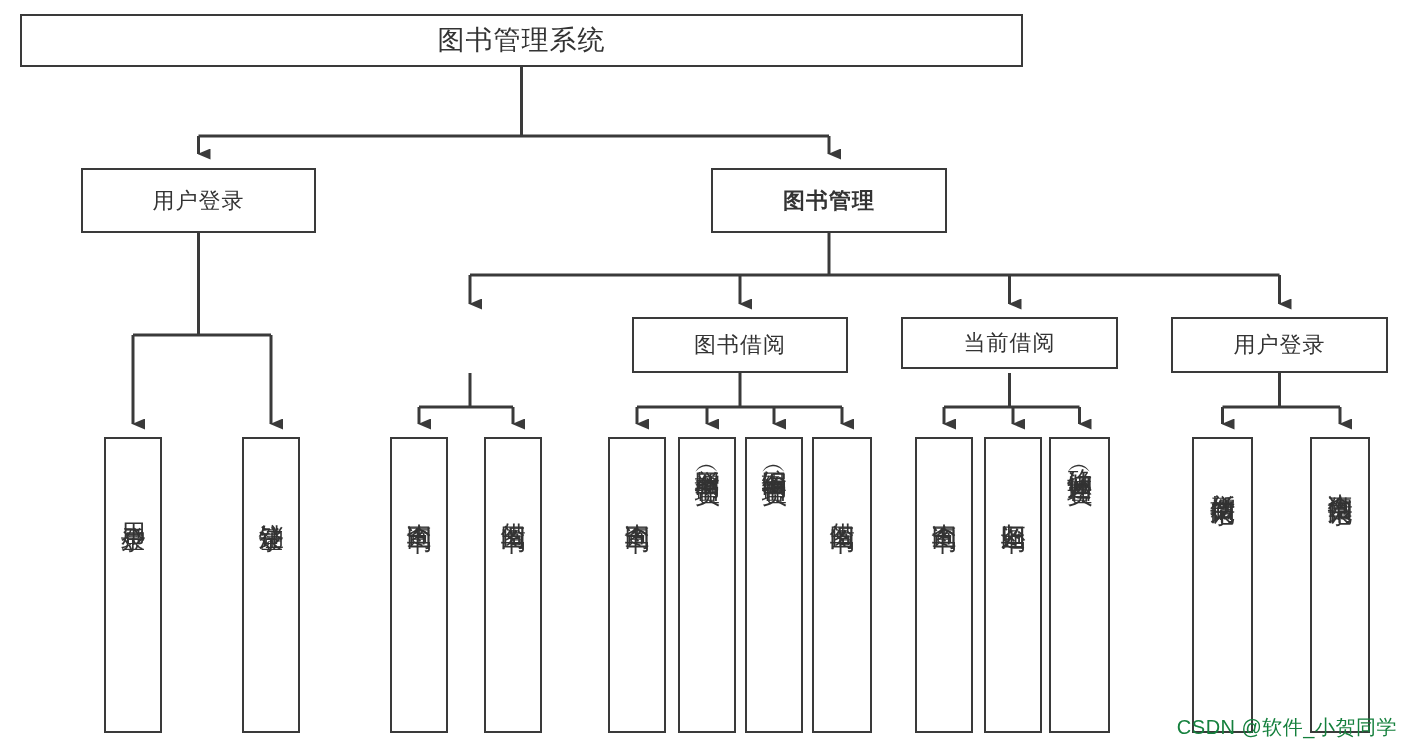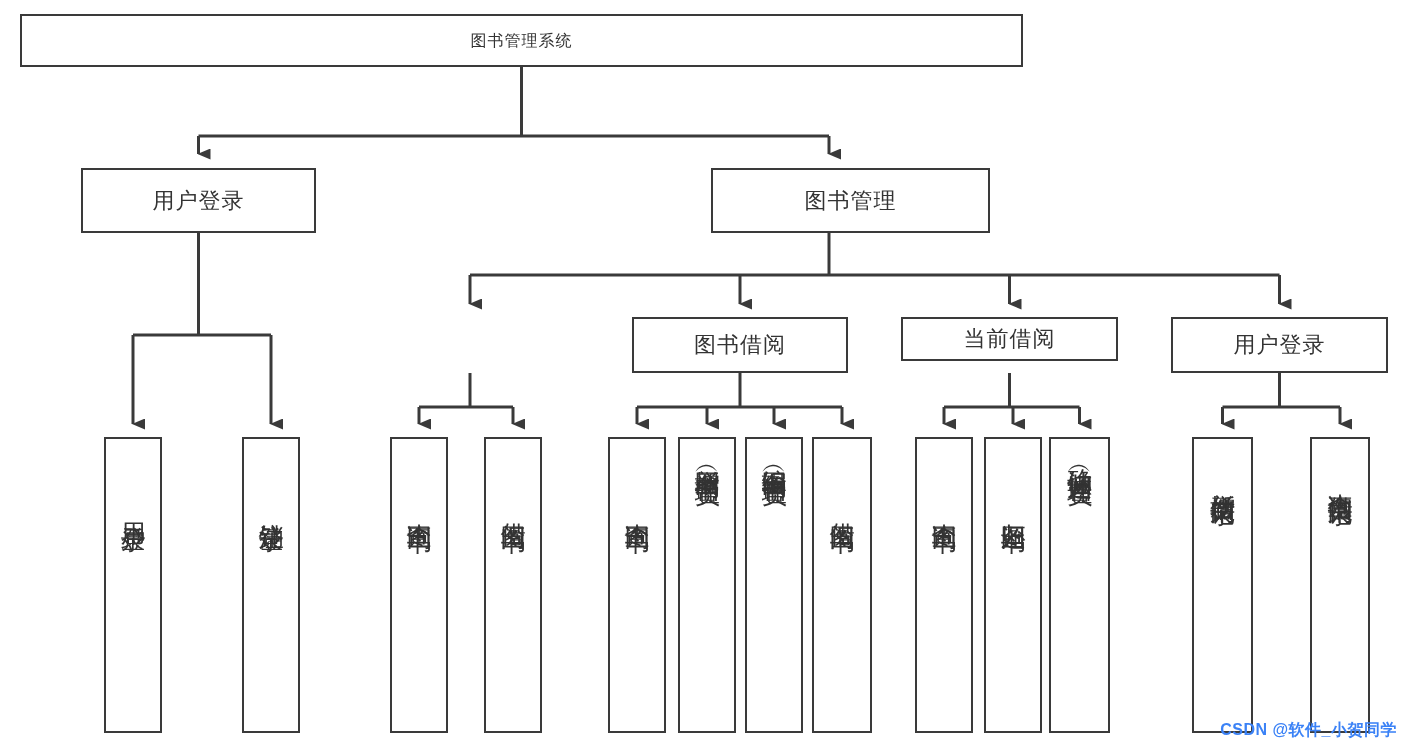--- a/index.html
+++ b/index.html
@@ -7,35 +7,35 @@
        font-family:"Liberation Sans","DejaVu Sans",sans-serif;}
   #canvas{position:relative;width:1405px;height:747px;background:#fff;}
   svg.wires{position:absolute;left:0;top:0;width:1405px;height:747px;overflow:visible;}
 
   .node{position:absolute;box-sizing:border-box;background:#ffffff;
         border:2.5px solid #3a3a3a;display:flex;align-items:center;
         justify-content:center;z-index:2;}
   .node .lbl{color:#333333;white-space:nowrap;letter-spacing:1px;}
 
   .h-node .lbl{font-size:22px;line-height:1;}
-  .root .lbl{font-size:16px;}
+  .root .lbl{font-size:27px;}
 
   
   .leaf{align-items:flex-start;justify-content:center;padding-top:6px;}
   .leaf .lbl{
      writing-mode:vertical-rl; text-orientation:upright;
      font-size:25px; line-height:1.18; letter-spacing:2px;
      white-space:normal; text-align:left;
   }
   .leaf.short .lbl{ margin-top:58px; }
   .leaf.mid .lbl{ margin-top:28px; }
   .leaf.tall .lbl{ margin-top:4px; }
 
-  .watermark{position:absolute;right:8px;bottom:6px;color:#3b82f6;
-     font-size:16px;letter-spacing:.5px;z-index:5;white-space:nowrap;font-weight:bold;}
+  .watermark{position:absolute;right:8px;bottom:6px;color:#15803d;
+     font-size:20px;letter-spacing:.5px;z-index:5;white-space:nowrap;}
 </style>
 </head>
 <body>
 
 <div id="canvas">
 
   <svg class="wires" viewBox="0 0 1405 747">
     <defs>
       <marker id="ah" markerWidth="11" markerHeight="13" refX="5.5" refY="12" orient="auto" markerUnits="userSpaceOnUse">
         <polygon points="0,0 11,0 5.5,13" fill="#3a3a3a"></polygon>
@@ -86,30 +86,30 @@
   </svg>
 
   <div class="node h-node root" style="left:20px;top:14px;width:1003px;height:53px;">
     <span class="lbl">图书管理系统</span>
   </div>
 
   <div class="node h-node" style="left:81px;top:168px;width:235px;height:65px;">
     <span class="lbl">用户登录</span>
   </div>
 
-  <div class="node h-node" style="left:711px;top:168px;width:279px;height:65px;">
+  <div class="node h-node" style="left:711px;top:168px;width:236px;height:65px;font-weight:bold;">
     <span class="lbl">图书管理</span>
   </div>
 
 
   <div class="node h-node" style="left:632px;top:317px;width:216px;height:56px;">
     <span class="lbl">图书借阅</span>
   </div>
 
-  <div class="node h-node" style="left:901px;top:317px;width:217px;height:44px;text-align:center;">
+  <div class="node h-node" style="left:901px;top:317px;width:217px;height:52px;text-align:center;">
     <span class="lbl">当前借阅</span>
   </div>
 
   <div class="node h-node" style="left:1171px;top:317px;width:217px;height:56px;">
     <span class="lbl">用户登录</span>
   </div>
 
   <div class="node leaf short" style="left:104px;top:437px;width:58px;height:296px;">
     <span class="lbl">用户登录</span>
   </div>

